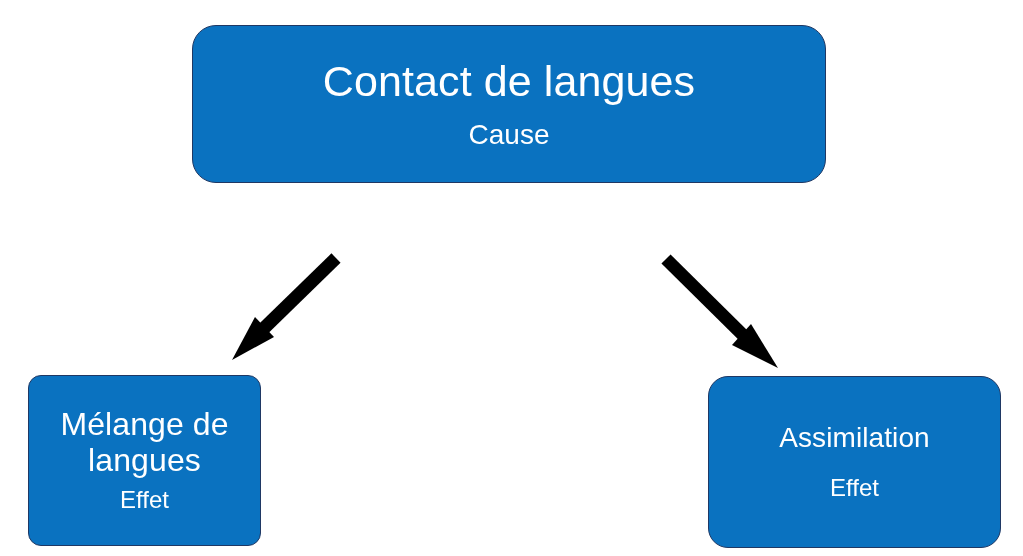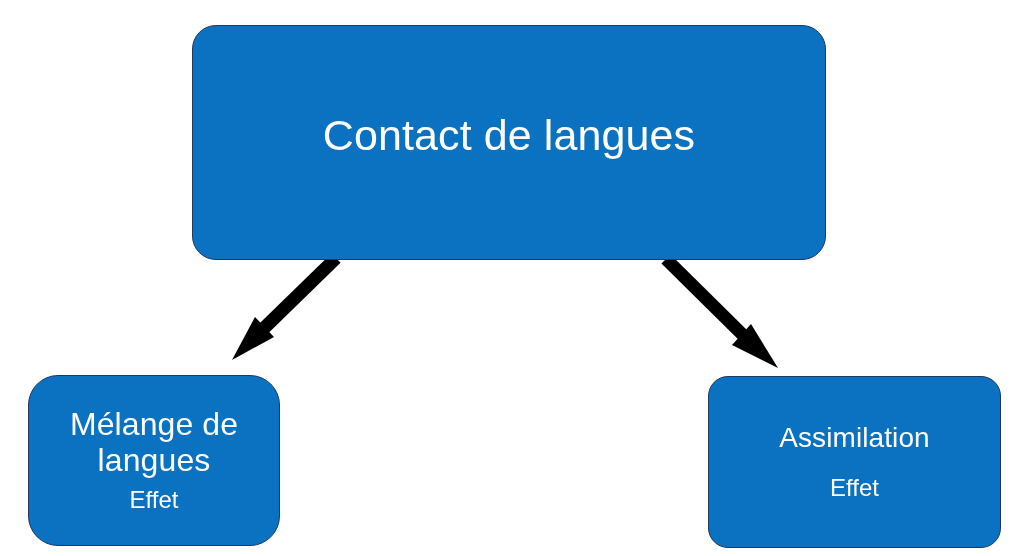--- a/index.html
+++ b/index.html
@@ -40,38 +40,38 @@
   }
   .node .subtitle {
     font-weight: 400;
   }
 
   
   #node-cause {
     left: 192px;
     top: 25px;
     width: 634px;
-    height: 235px;
+    height: 158px;
     border-radius: 24px;
   }
   #node-cause .title {
     font-size: 43px;
     margin-bottom: 14px;
   }
   #node-cause .subtitle {
     font-size: 28px;
   }
 
   
   #node-melange {
     left: 28px;
     top: 375px;
-    width: 252px;
+    width: 233px;
     height: 171px;
-    border-radius: 30px;
+    border-radius: 13px;
   }
   #node-melange .title {
     font-size: 32px;
     margin-bottom: 8px;
   }
   #node-melange .subtitle {
     font-size: 24px;
   }
 
   
@@ -113,20 +113,21 @@
     </g>
 
     <g>
       <line x1="666" y1="259" x2="750" y2="342" stroke="#000000" stroke-width="13" stroke-linecap="butt"></line>
       <polygon points="778,368 732,345 751,324" fill="#000000"></polygon>
     </g>
   </svg>
 
   <div class="node" id="node-cause">
     <div class="title">Contact de langues</div>
+    <div class="subtitle">Cause</div>
   </div>
 
   <div class="node" id="node-melange">
     <div class="title">Mélange de
 langues</div>
     <div class="subtitle">Effet</div>
   </div>
 
   <div class="node" id="node-assimilation">
     <div class="title">Assimilation</div>

